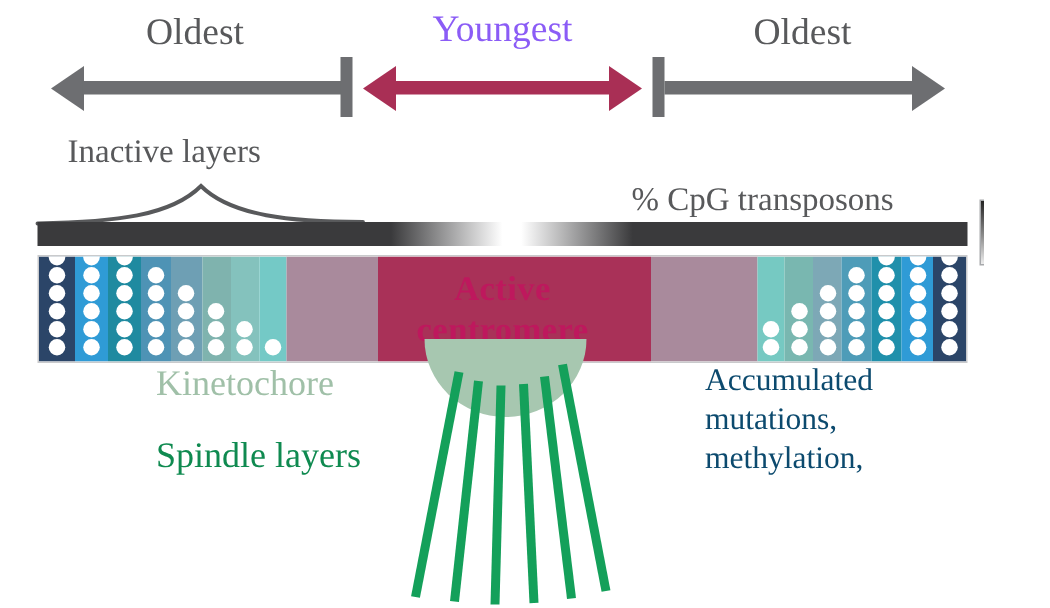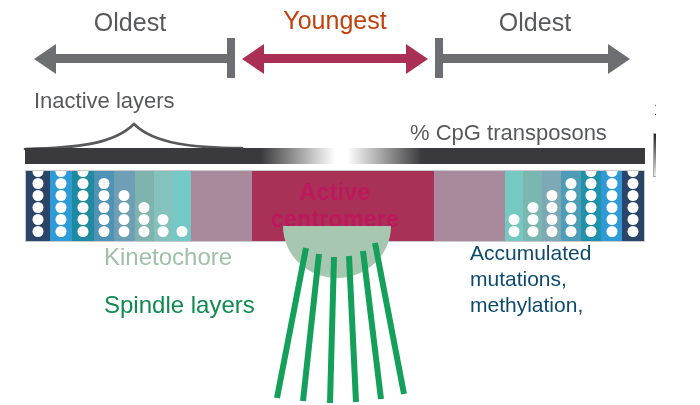--- a/index.html
+++ b/index.html
@@ -5,33 +5,33 @@
   html, body {
     margin: 0;
     padding: 0;
     background: #ffffff;
   }
   #canvas {
     position: relative;
     width: 656px;
     height: 405px;
     background: #ffffff;
-    font-family: Liberation Sans, sans-serif;
+    font-family: Liberation Serif, serif;
     overflow: hidden;
   }
   .abs { position: absolute; }
 
   
   .age-label {
     font-size: 25px;
     color: #58595b;
     white-space: nowrap;
     text-align: center;
   }
-  .age-label.accent { color: #c2410c; }
+  .age-label.accent { color: #8b5cf6; }
 
   
   .arrow-shaft {
     position: absolute;
     height: 9px;
     background: #6d6e71;
   }
   .arrow-shaft.accent { background: #a92f55; }
   .tick {
     position: absolute;
@@ -48,20 +48,21 @@
   .head-left  { border-right: 22px solid #6d6e71; }
   .head-right { border-left: 22px solid #6d6e71; }
   .head-left.accent  { border-right-color: #a92f55; }
   .head-right.accent { border-left-color: #a92f55; }
 
   
   .gray-text {
     color: #58595b;
     font-size: 22px;
     white-space: nowrap;
+    margin-left: 11px;
   }
   .note-block {
     color: #0c4a6e;
     font-size: 21px;
     line-height: 26px;
     text-align: left;
     width: 210px;
   }
 
   

